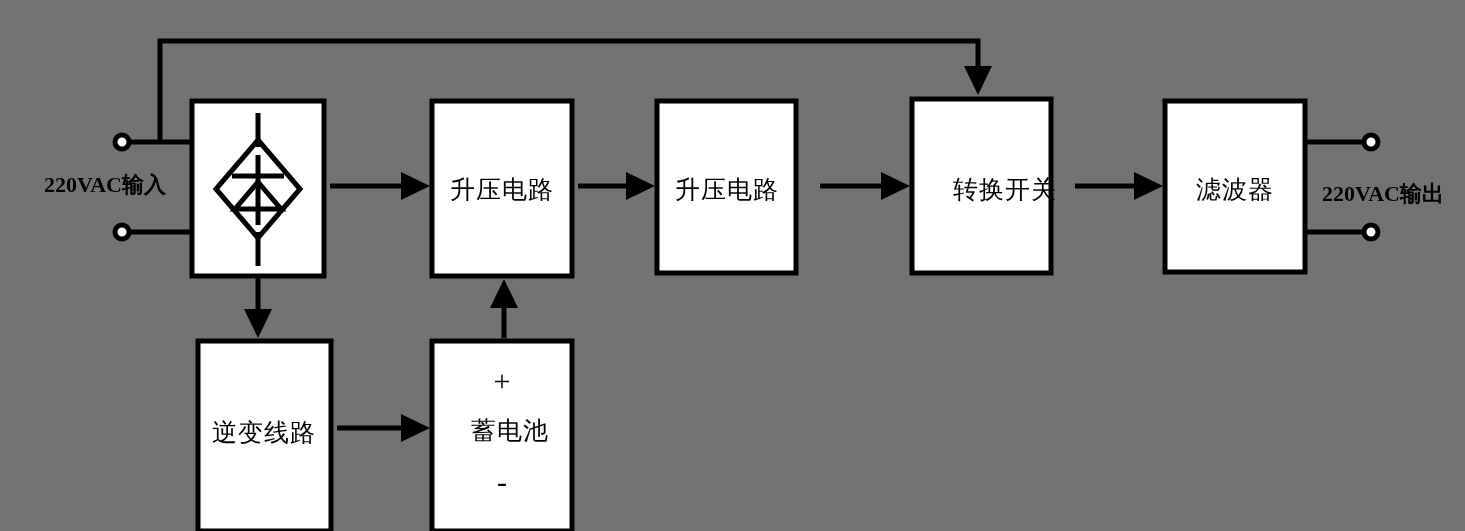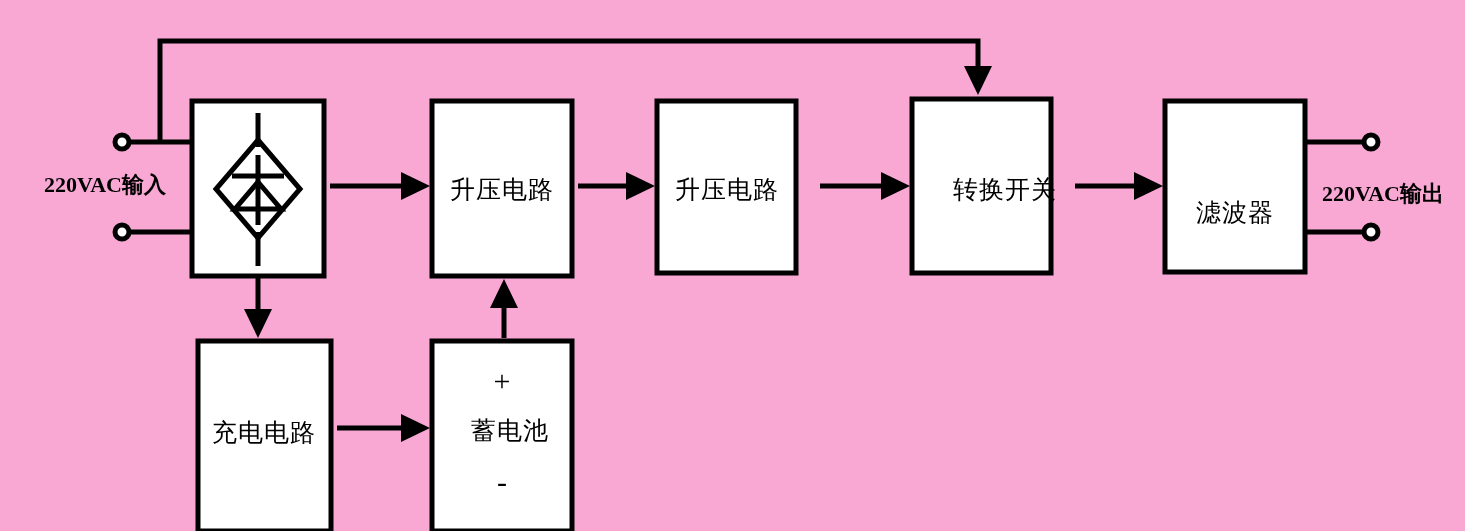--- a/index.html
+++ b/index.html
@@ -7,21 +7,21 @@
     padding: 0;
     background: #ffffff;
   }
   body {
     font-family: "Liberation Serif", "DejaVu Serif", serif;
   }
   #diagram-root {
     position: relative;
     width: 1465px;
     height: 531px;
-    background: #f9a8d4;
+    background: #737373;
     overflow: hidden;
   }
   #diagram-svg {
     position: absolute;
     top: 0;
     left: 0;
     width: 1465px;
     height: 531px;
   }
   .blk-rect {
@@ -175,23 +175,23 @@
   <div class="port-label" style="left:105px; top:185px;">220VAC输入</div>
 
   <div class="port-label" style="left:1383px; top:194px;">220VAC输出</div>
 
   <div class="blk-label" style="left:502px; top:189px;">升压电路</div>
 
   <div class="blk-label" style="left:727px; top:189px;">升压电路</div>
 
   <div class="blk-label" style="left:981px; top:189px;margin-left:24px;">转换开关</div>
 
-  <div class="blk-label" style="left:1235px; top:189px;margin-top:23px;">滤波器</div>
+  <div class="blk-label" style="left:1235px; top:189px;">滤波器</div>
 
-  <div class="blk-label" style="left:264px; top:432px;">充电电路</div>
+  <div class="blk-label" style="left:264px; top:432px;">逆变线路</div>
 
   <div class="blk-label" style="left:510px; top:430px;">蓄电池</div>
 
   <div class="polarity" style="left:502px; top:381px;">+</div>
 
   <div class="polarity" style="left:502px; top:482px;">-</div>
 
 </div>
 
 </body></html>

